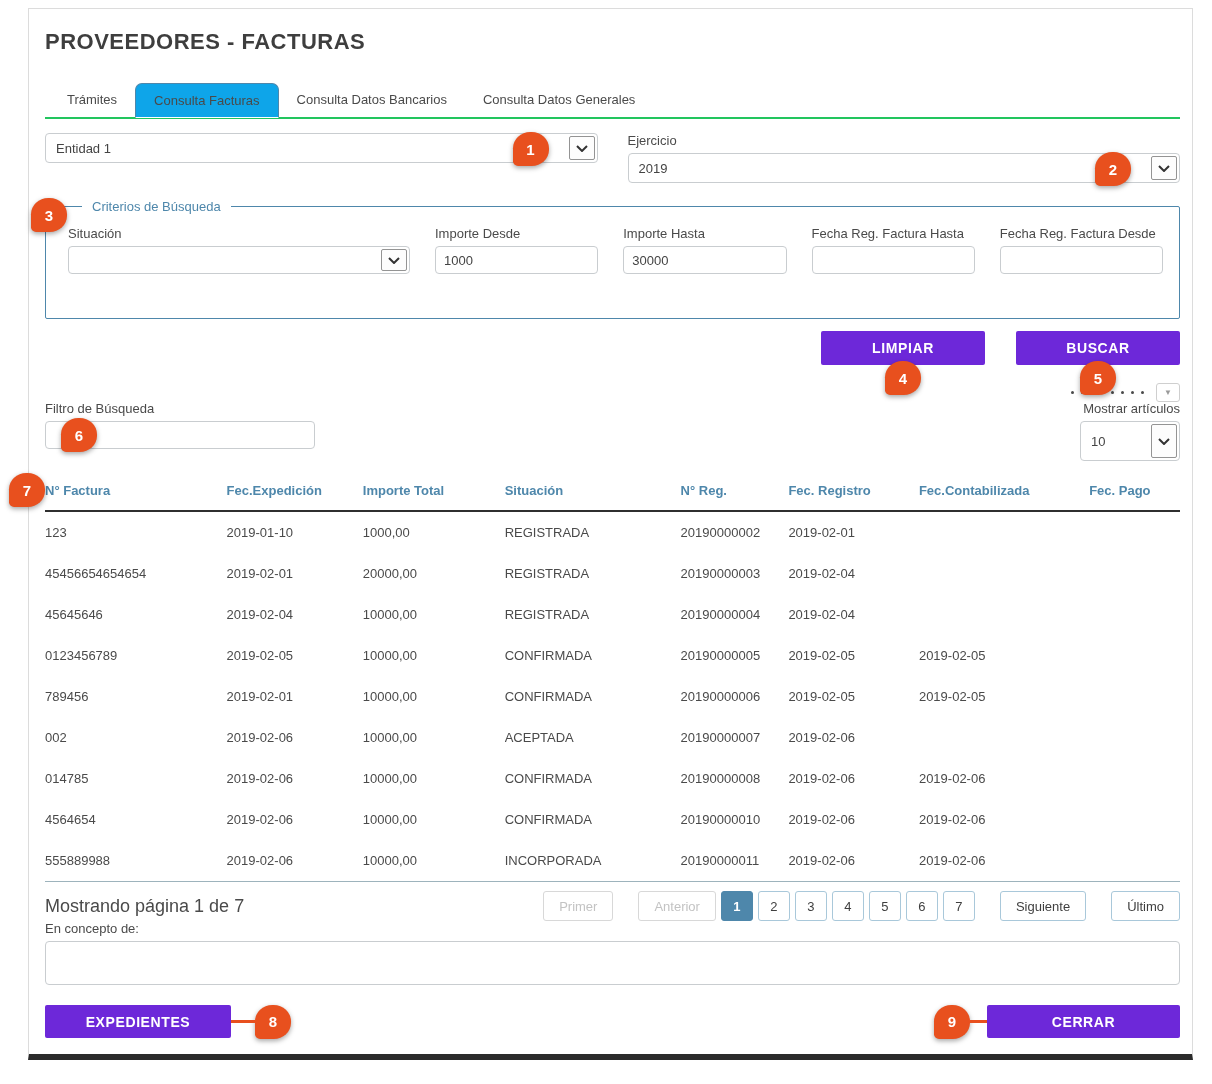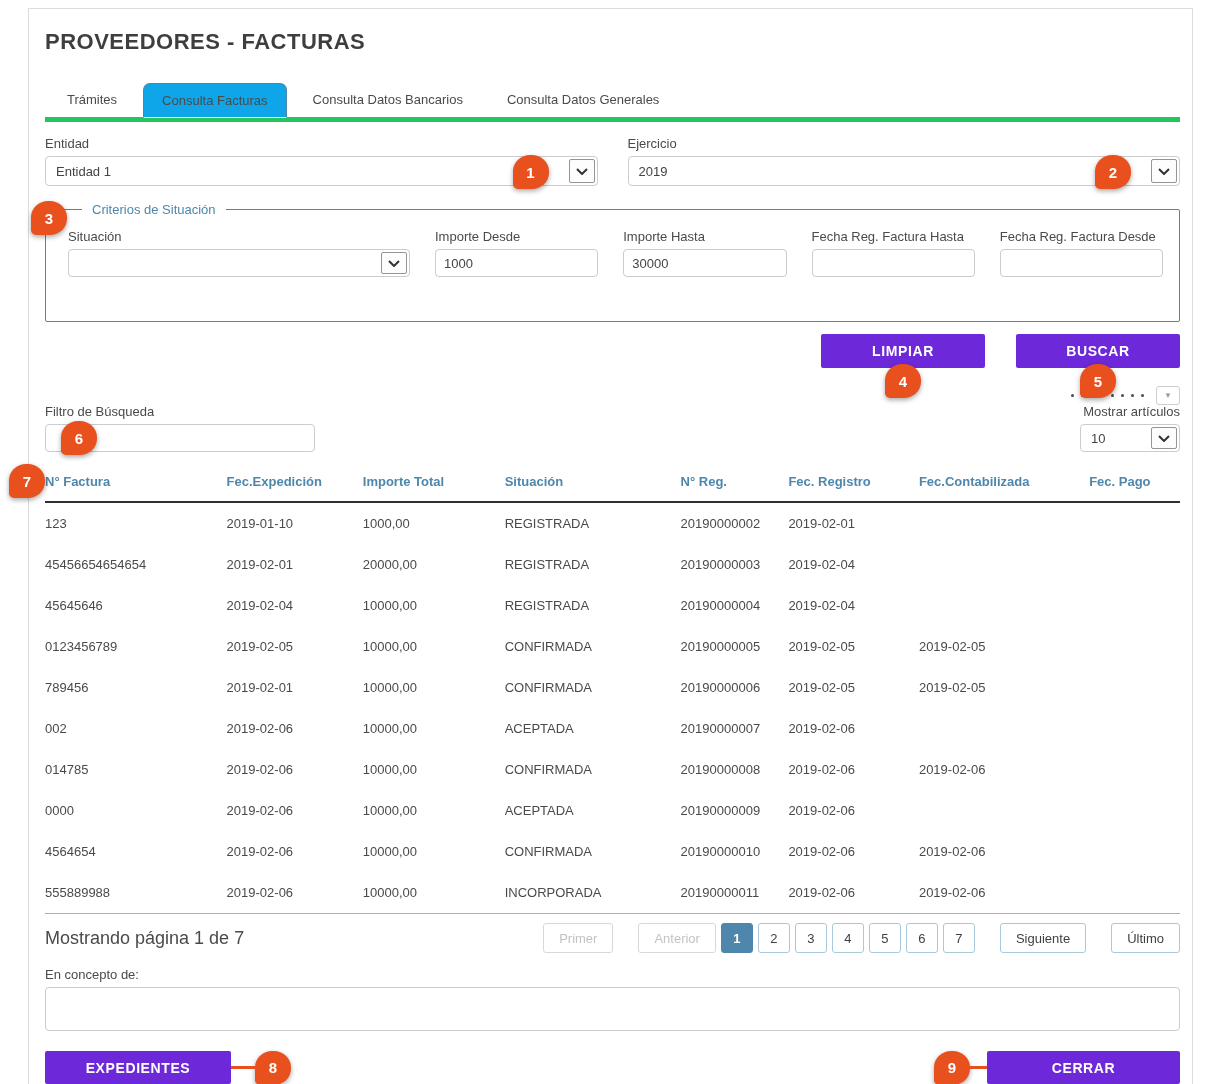--- a/index.html
+++ b/index.html
@@ -5,21 +5,21 @@
   * { box-sizing: border-box; }
   html,body { margin:0; padding:0; background:#fff; font-family:"Liberation Sans", sans-serif; }
   .panel {
     position:relative; width:1165px; margin:8px 0 0 28px;
     border:1px solid #dcdcdc; border-bottom:6px solid #2b2b2b;
     padding:16px 12px 10px 16px; background:#fff;
   }
   .page-title { font-size:22px; font-weight:bold; color:#3e3e3e; letter-spacing:.5px; margin:4px 0 28px 0; }
 
   
-  .tabs { display:flex; border-bottom:5px solid #22c55e; padding-left:4px;gap:8px; }
+  .tabs { display:flex; border-bottom:2px solid #22c55e; padding-left:4px; }
   .tab { padding:9px 18px; font-size:13px; color:#4a4a4a; cursor:default; margin-bottom:0; }
   .tab.active { border:1px solid #4e87ab; border-bottom:1px solid #fff; border-radius:7px 7px 0 0; margin-bottom:-1px; background:#0ea5e9; }
 
   
   .field-label { font-size:13px; color:#4a4a4a; margin-bottom:5px; display:block; }
   .selectbox { position:relative; height:30px; border:1px solid #c9cdd0; border-radius:4px; background:#fff;
                display:flex; align-items:center; padding:0 48px 0 10px; font-size:13px; color:#444; }
   .arrowbox { position:absolute; right:2px; top:2px; bottom:2px; width:26px; border:1px solid #949494;
               background:#fdfdfd; border-radius:2px; display:flex; align-items:center; justify-content:center; }
   .txtinput { height:28px; border:1px solid #c9cdd0; border-radius:4px; padding:0 8px; font-size:13px; color:#444;
@@ -48,21 +48,21 @@
   
   .dotsrow { display:flex; justify-content:flex-end; align-items:center; margin-top:18px; height:18px; }
   .dots { display:flex; gap:7px; margin-right:12px; }
   .dots span { width:3px; height:3px; border-radius:50%; background:#4a4a4a; display:block; }
   .mini-drop { width:24px; height:19px; border:1px solid #cfcfcf; border-radius:3px; background:#fff;
                color:#9a9a9a; font-size:8px; display:flex; align-items:center; justify-content:center; }
 
   .listctl { display:flex; justify-content:space-between; align-items:flex-start; margin-top:0px; }
   .filtro-wrap { position:relative; width:270px; }
   .mostrar-wrap { text-align:right; }
-  .mostrar-wrap .selectbox { width:100px; height:28px; text-align:left; }
+  .mostrar-wrap .selectbox { width:100px; height:40px; text-align:left; }
 
   
   .table-wrap { position:relative; margin-top:16px; }
   table { width:100%; border-collapse:collapse; table-layout:fixed; }
   thead th { text-align:left; color:#4e87ab; font-size:13px; font-weight:bold; padding:6px 0 12px 0;
              border-bottom:2px solid #2f2f2f; overflow:visible; white-space:nowrap; }
   tbody td { font-size:13px; color:#4a4a4a; padding:13px 0; white-space:nowrap; overflow:hidden; }
   tbody { border-bottom:1px solid #9db3bc; }
 
   
@@ -70,21 +70,21 @@
   .pager-info { font-size:18px; color:#4a4a4a; }
   .pager-btns { display:flex; }
   .pg { height:30px; min-width:32px; background:#fff; border:1px solid #a9c8da; border-radius:3px;
         font-size:13px; color:#3f3f3f; margin-left:5px; font-family:inherit; cursor:pointer; }
   .pg.txt { padding:0 15px;margin-left:25px; }
   .pg.num { width:32px; padding:0; }
   .pg.disabled { color:#c3c3c3; border-color:#d8d8d8; cursor:default; }
   .pg.active { background:#4e87ab; border-color:#4e87ab; color:#fff; font-weight:bold; }
 
   
-  .concepto { margin-top:14px; }
+  .concepto { }
   .concepto textarea { width:100%; height:44px; border:1px solid #c9cdd0; border-radius:4px; resize:none;
                        font-family:inherit; font-size:13px; color:#444; padding:6px 8px; }
 
   
   .footerrow { display:flex; justify-content:space-between; margin-top:16px; padding-bottom:6px; }
   .footerrow .btnwrap { position:relative; }
   .btn-expedientes { width:186px; height:33px; }
   .btn-cerrar { width:193px; height:33px; }
 
   
@@ -111,21 +111,20 @@
 
   <div class="tabs">
     <div class="tab">Trámites</div>
     <div class="tab active">Consulta Facturas</div>
     <div class="tab">Consulta Datos Bancarios</div>
     <div class="tab">Consulta Datos Generales</div>
   </div>
 
   <div class="toprow">
     <div class="col">
-      <span class="field-label">Entidad</span>
       <div class="selectbox">
         <span>Entidad 1</span>
         <span class="arrowbox">
           <svg width="12" height="7" viewBox="0 0 12 7">
               <polyline points="1,1 6,6 11,1" fill="none" stroke="#333" stroke-width="2"></polyline>
             </svg>
         </span>
         <div class="badge badge-1">1</div>
       </div>
     </div>
@@ -137,21 +136,21 @@
           <svg width="12" height="7" viewBox="0 0 12 7">
               <polyline points="1,1 6,6 11,1" fill="none" stroke="#333" stroke-width="2"></polyline>
             </svg>
         </span>
         <div class="badge badge-2">2</div>
       </div>
     </div>
   </div>
 
   <fieldset class="criterios">
-    <legend>Criterios de Situación</legend>
+    <legend>Criterios de Búsqueda</legend>
     <div class="badge badge-3">3</div>
     <div class="crit-fields">
       <div class="crit-situacion">
         <span class="field-label">Situación</span>
         <div class="selectbox">
           <span></span>
           <span class="arrowbox">
             <svg width="12" height="7" viewBox="0 0 12 7">
                 <polyline points="1,1 6,6 11,1" fill="none" stroke="#333" stroke-width="2"></polyline>
               </svg>
@@ -313,30 +312,20 @@
             <td>014785</td>
             <td>2019-02-06</td>
             <td>10000,00</td>
             <td>CONFIRMADA</td>
             <td>20190000008</td>
             <td>2019-02-06</td>
             <td>2019-02-06</td>
             <td></td>
           </tr>
           <tr>
-            <td>0000</td>
-            <td>2019-02-06</td>
-            <td>10000,00</td>
-            <td>ACEPTADA</td>
-            <td>20190000009</td>
-            <td>2019-02-06</td>
-            <td></td>
-            <td></td>
-          </tr>
-          <tr>
             <td>4564654</td>
             <td>2019-02-06</td>
             <td>10000,00</td>
             <td>CONFIRMADA</td>
             <td>20190000010</td>
             <td>2019-02-06</td>
             <td>2019-02-06</td>
             <td></td>
           </tr>
           <tr>

